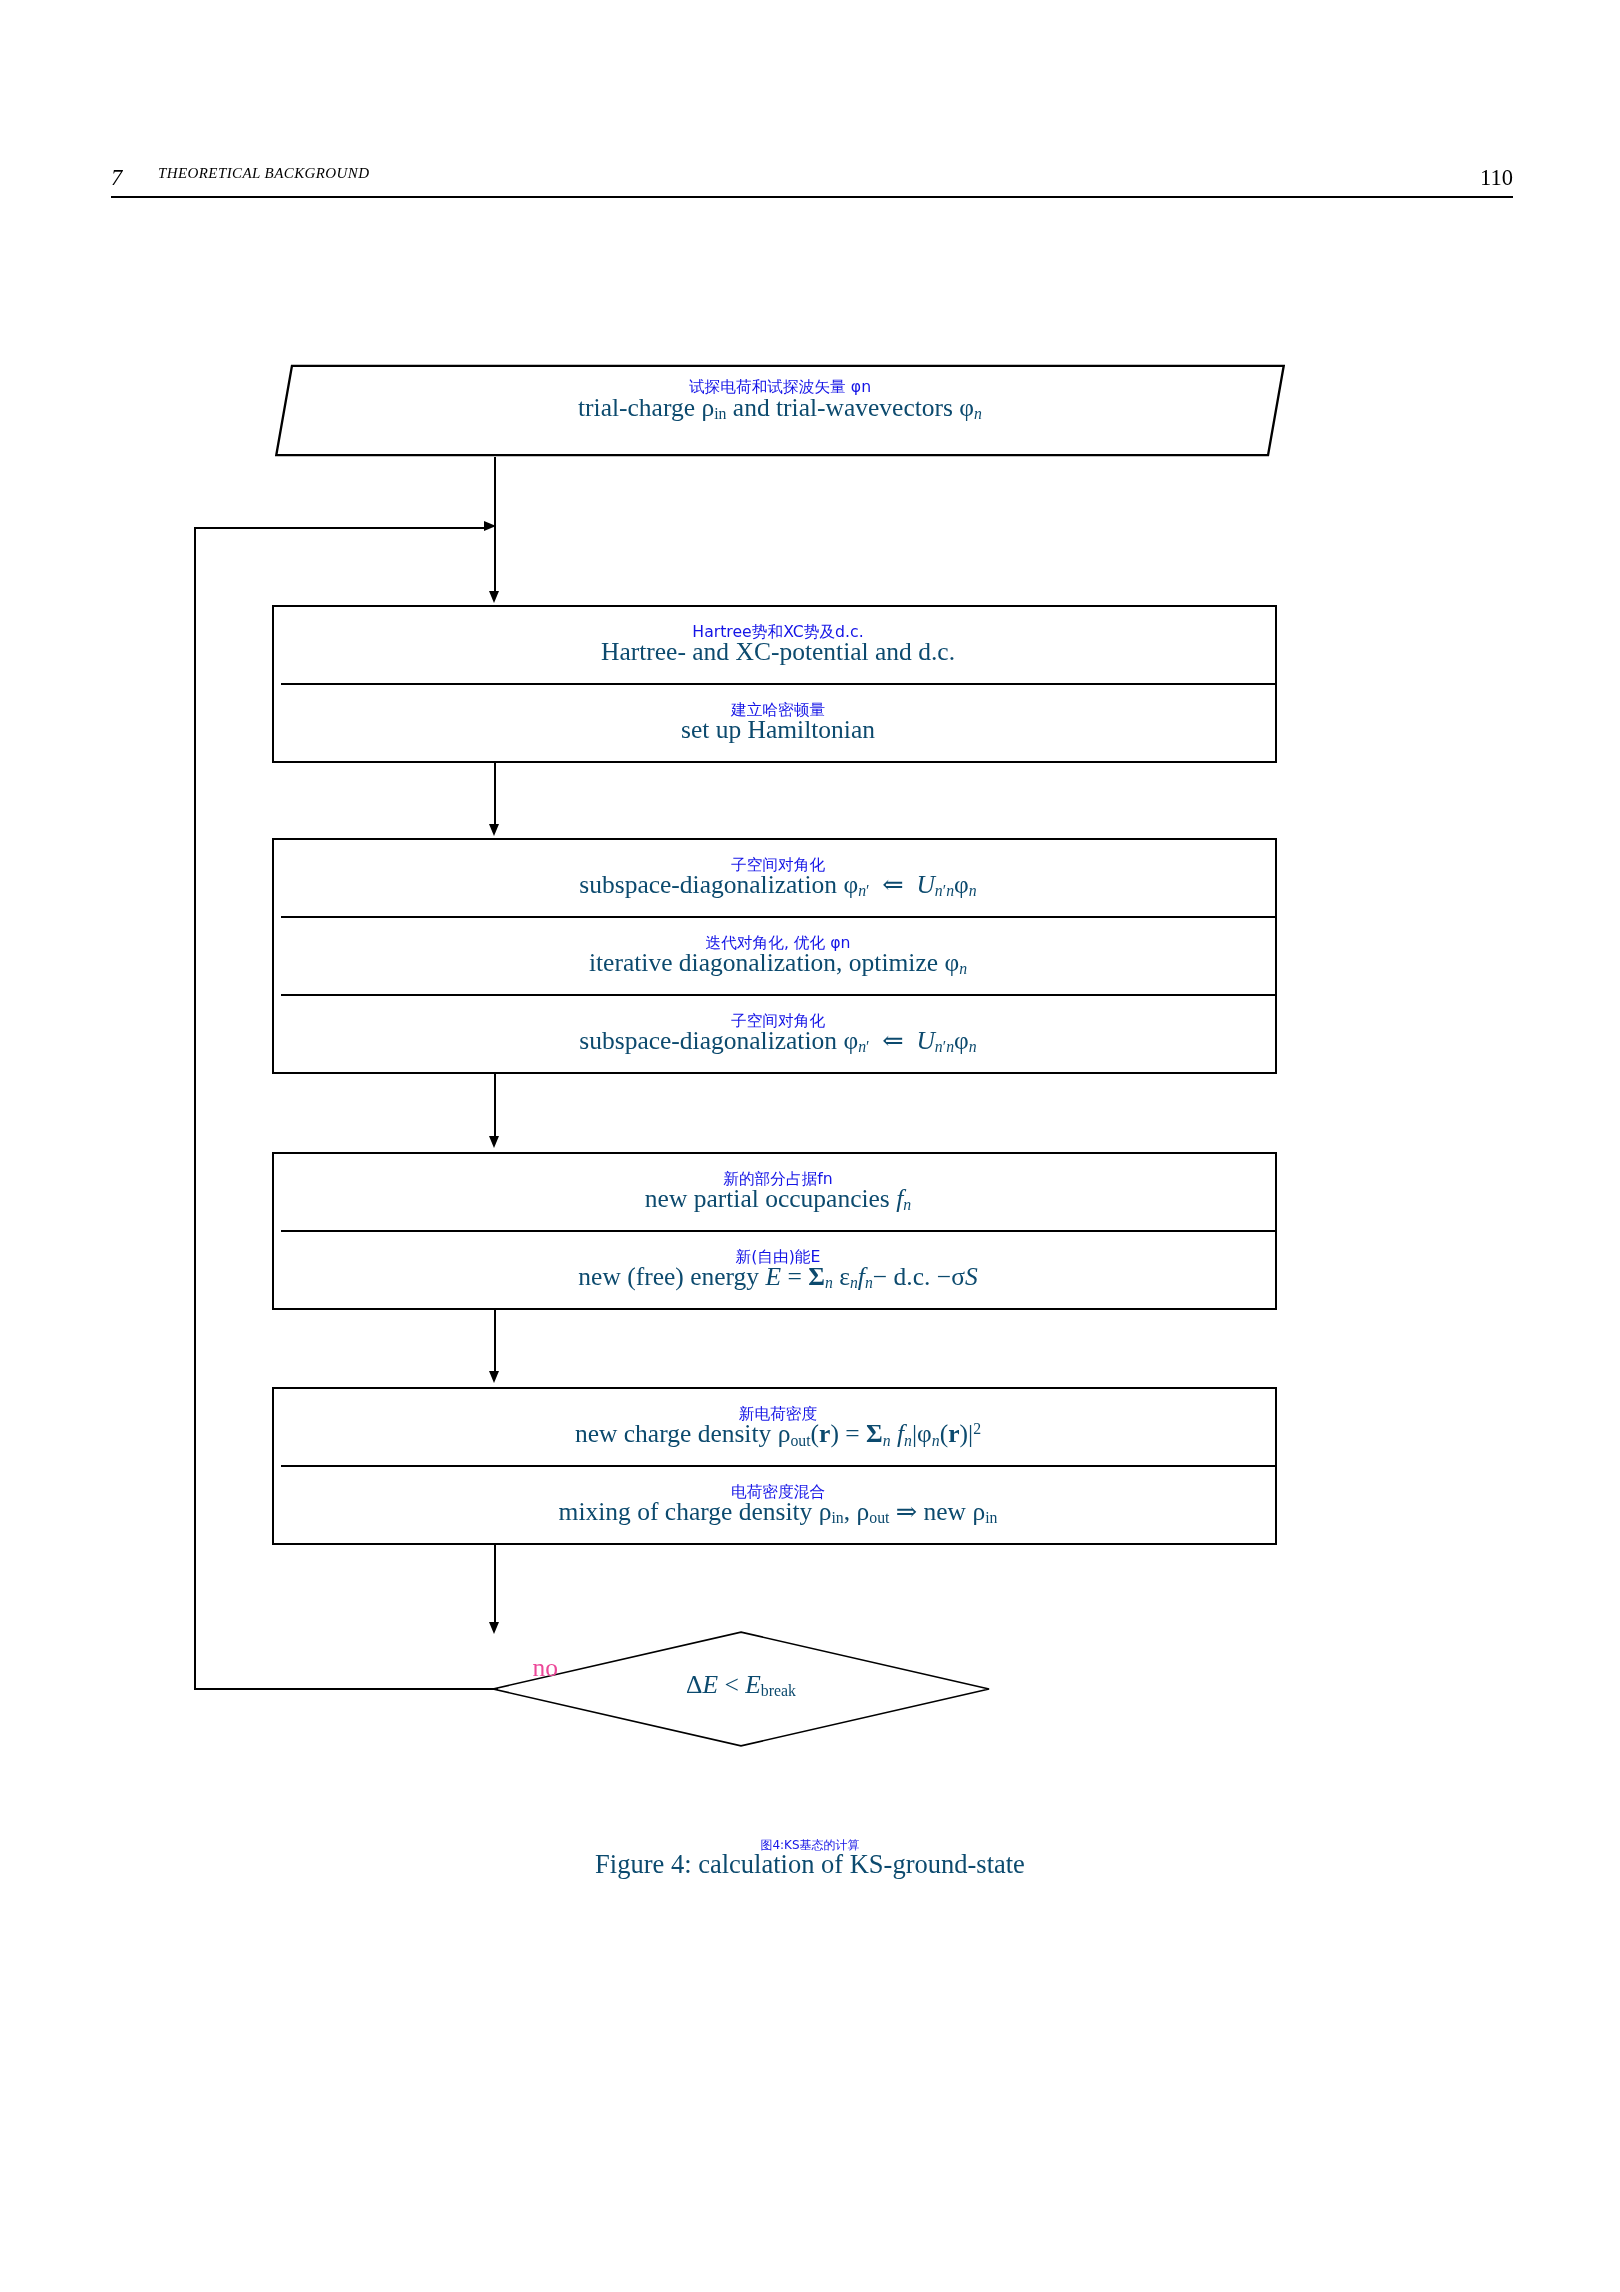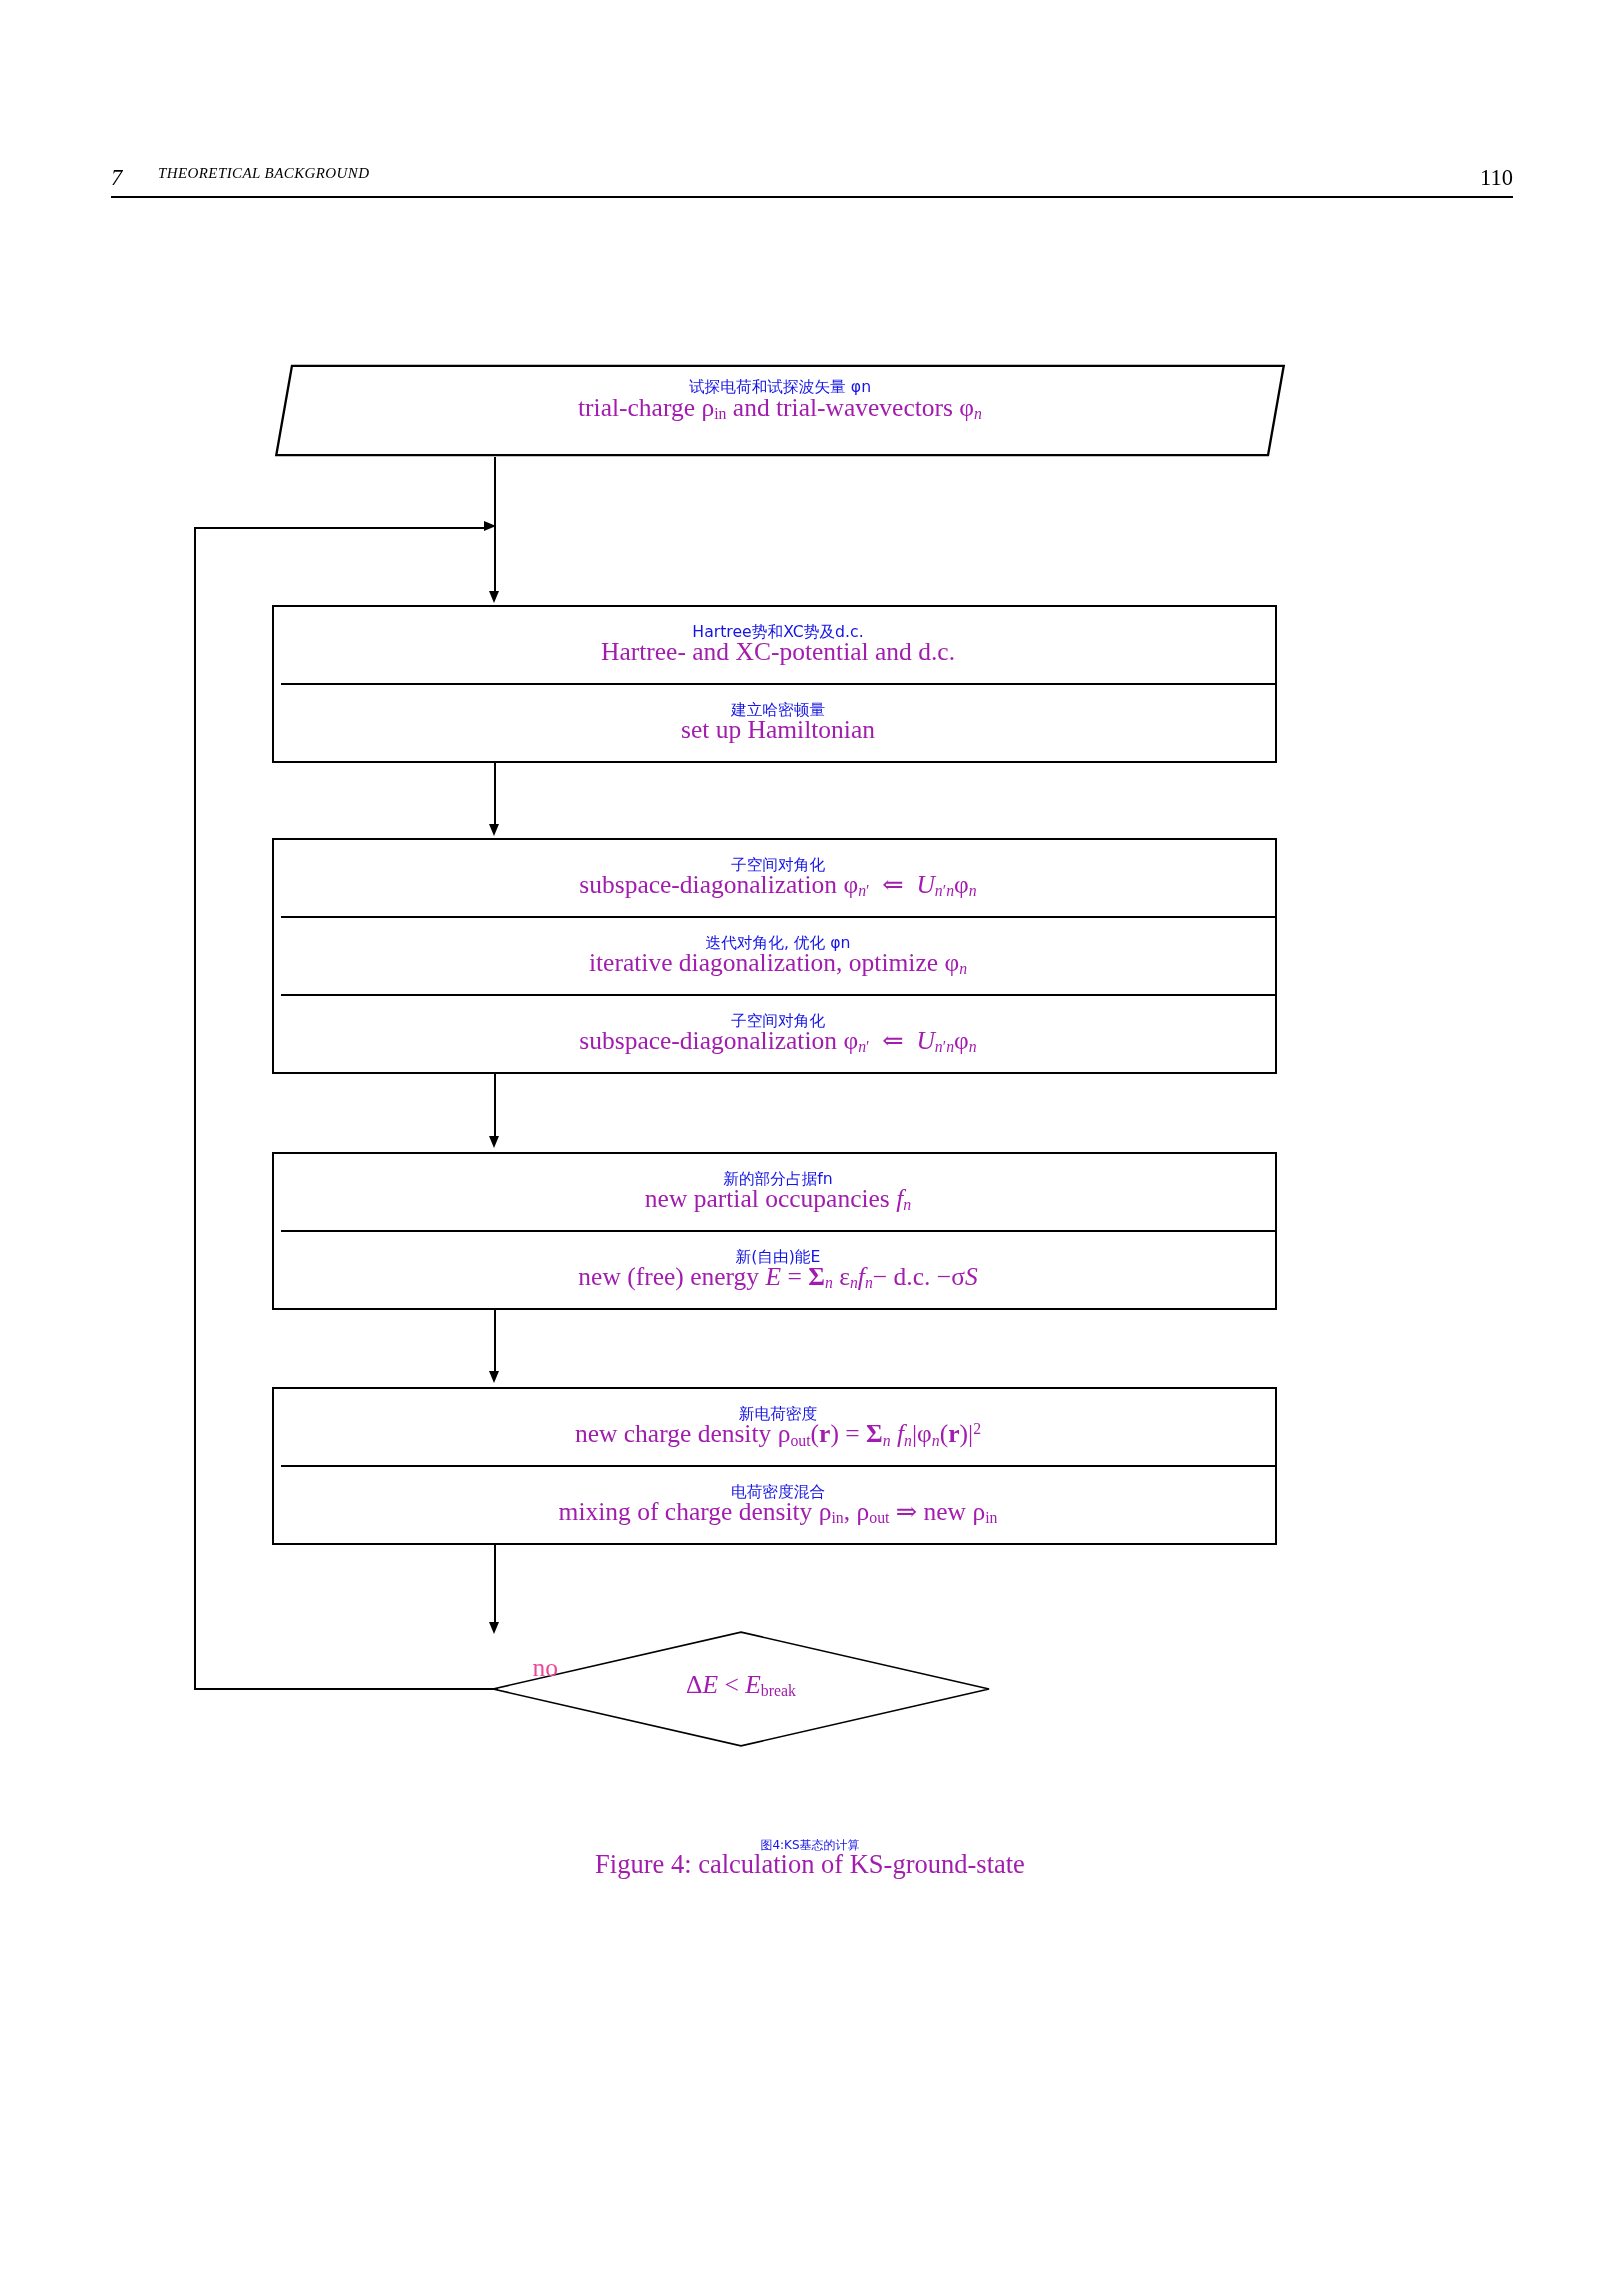--- a/index.html
+++ b/index.html
@@ -12,21 +12,21 @@
   #page-header .hdr-title{position:absolute;left:47px;top:0;font-style:italic;font-size:15px;letter-spacing:0.4px;}
   #page-header .hdr-page{position:absolute;right:0;top:0;font-size:22.5px;}
   #header-rule{position:absolute;left:111px;top:196px;width:1402px;height:2px;background:#000;}
 
   
   #flowchart{position:absolute;left:0;top:0;width:1620px;height:2293px;}
 
   .shape-text{position:absolute;left:0;right:0;text-align:center;line-height:1;}
   .cn{display:block;color:#1414e6;font-size:15.7px;line-height:1;
       font-family:"DejaVu Sans","Liberation Sans",sans-serif;white-space:nowrap;}
-  .en{display:block;color:#a21caf;font-size:25.5px;line-height:1.05;white-space:nowrap;}
+  .en{display:block;color:#0c4a6e;font-size:25.5px;line-height:1.05;white-space:nowrap;}
   .en i{font-style:italic;}
   sub{font-size:.62em;vertical-align:-.22em;}
   sup{font-size:.62em;vertical-align:.52em;}
   .rm{font-style:normal;}
   .bsum{font-weight:bold;font-style:normal;}
 
   
   #start-shape{position:absolute;left:274px;top:361px;width:1012px;height:98px;}
   #start-shape svg{display:block;}
   #start-shape .shape-text{top:18px;}

